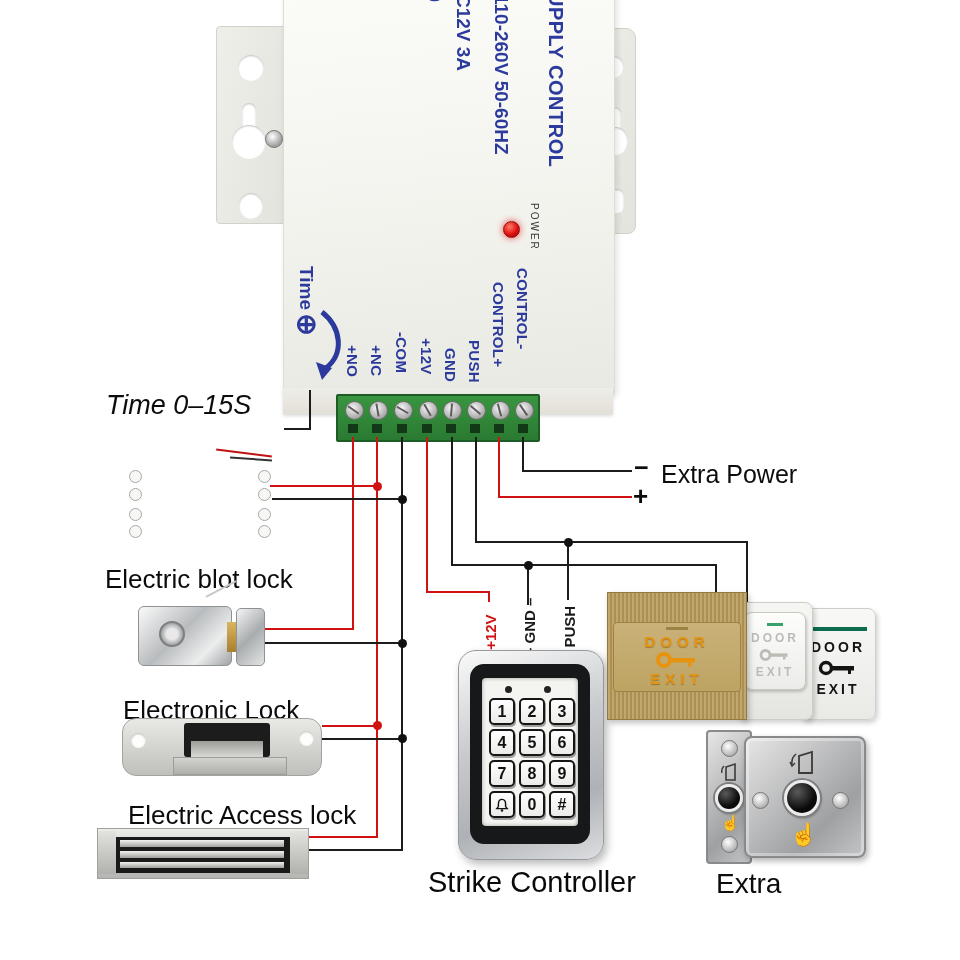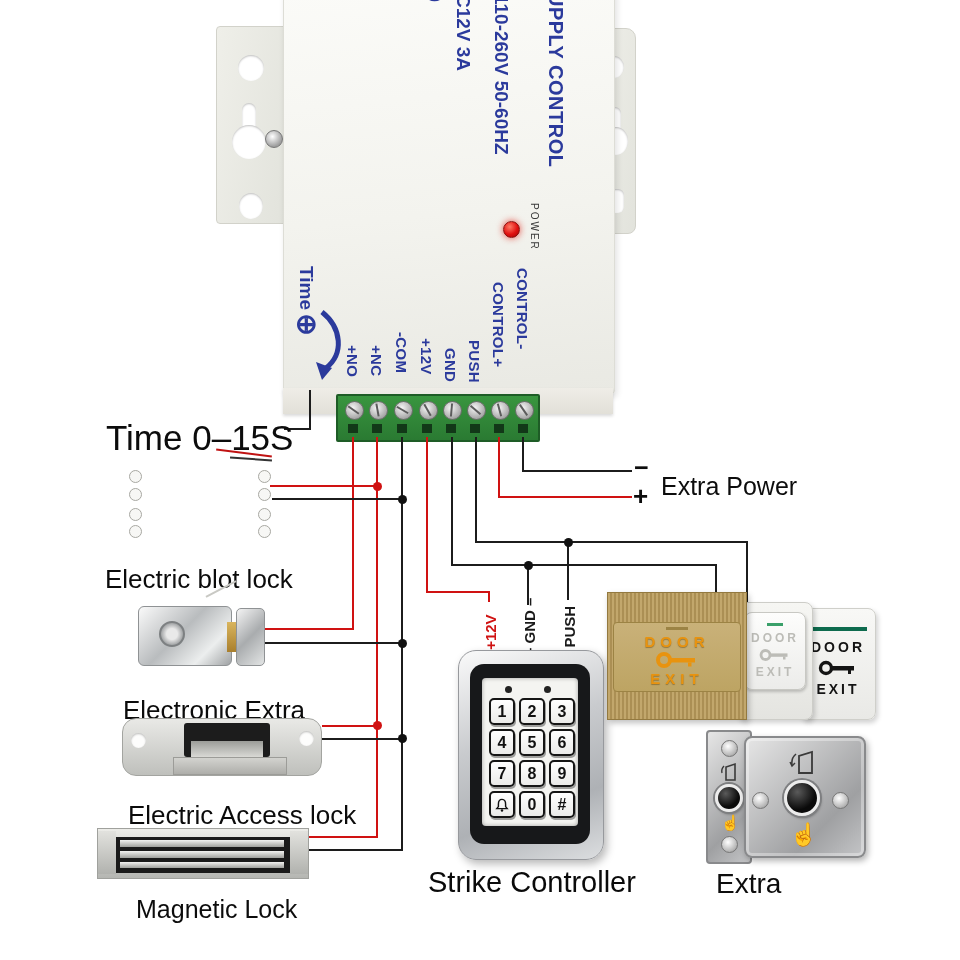--- a/index.html
+++ b/index.html
@@ -218,63 +218,62 @@
   <div class="wv" style="left:522px;top:437px;height:35px;"></div>
   <div class="wh" style="left:522px;top:470px;width:110px;"></div>
 
   <div class="wv" style="left:309px;top:390px;height:40px;"></div>
   <div class="wh" style="left:284px;top:428px;width:27px;"></div>
 
   <div class="vtext-up wirelabel r" style="left:482px;top:659px;">- +12V</div>
   <div class="vtext-up wirelabel" style="left:521px;top:656px;">– GND –</div>
   <div class="vtext-up wirelabel" style="left:561px;top:660px;">– PUSH</div>
 
-  <div class="lbl" style="left:106px;top:418px;font-size:35px;">Time  0–15S</div>
+  <div class="lbl" style="left:106px;top:390px;font-size:27px;font-style:italic;">Time  0–15S</div>
   <div class="lbl" style="left:634px;top:453px;font-size:25px;font-weight:bold;">−</div>
   <div class="lbl" style="left:633px;top:481px;font-size:26px;font-weight:bold;">+</div>
-  <div class="lbl" style="left:661px;top:472px;font-size:25px;">Extra Power</div>
+  <div class="lbl" style="left:661px;top:460px;font-size:25px;">Extra Power</div>
 
   <div class="abs" style="left:216px;top:452px;width:56px;height:2px;background:#c01212;transform:rotate(7deg);"></div>
   <div class="abs" style="left:230px;top:458px;width:42px;height:2px;background:#333;transform:rotate(4deg);"></div>
   <div class="tabdot" style="left:129px;top:470px;"></div>
   <div class="tabdot" style="left:129px;top:488px;"></div>
   <div class="tabdot" style="left:129px;top:508px;"></div>
   <div class="tabdot" style="left:129px;top:525px;"></div>
   <div class="tabdot" style="left:258px;top:470px;"></div>
   <div class="tabdot" style="left:258px;top:488px;"></div>
   <div class="tabdot" style="left:258px;top:508px;"></div>
   <div class="tabdot" style="left:258px;top:525px;"></div>
   <div class="lbl dev-label" style="left:105px;top:544px;">Electric blot lock</div>
 
   <div class="abs" style="left:204px;top:588px;width:34px;height:2px;background:#c9c9c4;transform:rotate(-28deg);"></div>
   <div class="elock-body">
     <div class="abs" style="left:20px;top:14px;width:22px;height:22px;border-radius:50%;background:radial-gradient(circle,#e9e9e9 35%,#8f9294 80%);border:2px solid #7d8082;"></div>
   </div>
   <div class="elock-bolt"></div>
   <div class="elock-house"></div>
-  <div class="lbl dev-label" style="left:123px;top:675px;">Electronic Extra</div>
+  <div class="lbl dev-label" style="left:123px;top:675px;">Electronic Lock</div>
 
   <div class="strike-plate">
     <div class="hole" style="left:8px;top:14px;width:15px;height:15px;background:#fdfdfc;"></div>
     <div class="hole" style="left:176px;top:12px;width:15px;height:15px;background:#fdfdfc;"></div>
     <div class="abs" style="left:61px;top:4px;width:86px;height:34px;background:#1c1c1c;border-radius:3px;"></div>
     <div class="abs" style="left:68px;top:22px;width:72px;height:16px;background:linear-gradient(#9b9c98,#d9d9d5);"></div>
     <div class="abs" style="left:50px;top:38px;width:112px;height:16px;background:linear-gradient(#d3d3cf,#aeaeaa);border:1px solid #9c9c98;"></div>
   </div>
   <div class="lbl dev-label" style="left:128px;top:780px;">Electric Access lock</div>
 
   <div class="mag-bar">
     <div class="abs" style="left:0;top:2px;width:18px;height:43px;background:linear-gradient(#e2e2de,#b1b2ae);"></div>
     <div class="abs" style="left:192px;top:2px;width:18px;height:43px;background:linear-gradient(#e2e2de,#b1b2ae);"></div>
     <div class="abs" style="left:18px;top:8px;width:174px;height:36px;background:#1a1a1a;"></div>
   </div>
   <div class="mag-stripe" style="top:840px;height:7px;"></div>
   <div class="mag-stripe" style="top:851px;height:7px;"></div>
   <div class="mag-stripe" style="top:862px;height:6px;"></div>
-  <div class="lbl" style="left:136px;top:895px;font-size:25px;">Magnetic Lock</div>
 
   <div class="kp-frame"></div>
   <div class="kp-bezel"></div>
   <div class="kp-panel"></div>
   <div class="kp-led" style="left:505px;"></div>
   <div class="kp-led" style="left:544px;"></div>
   <div class="kp-keys">
     <div class="kp-key">1</div>
     <div class="kp-key">2</div>
     <div class="kp-key">3</div>

